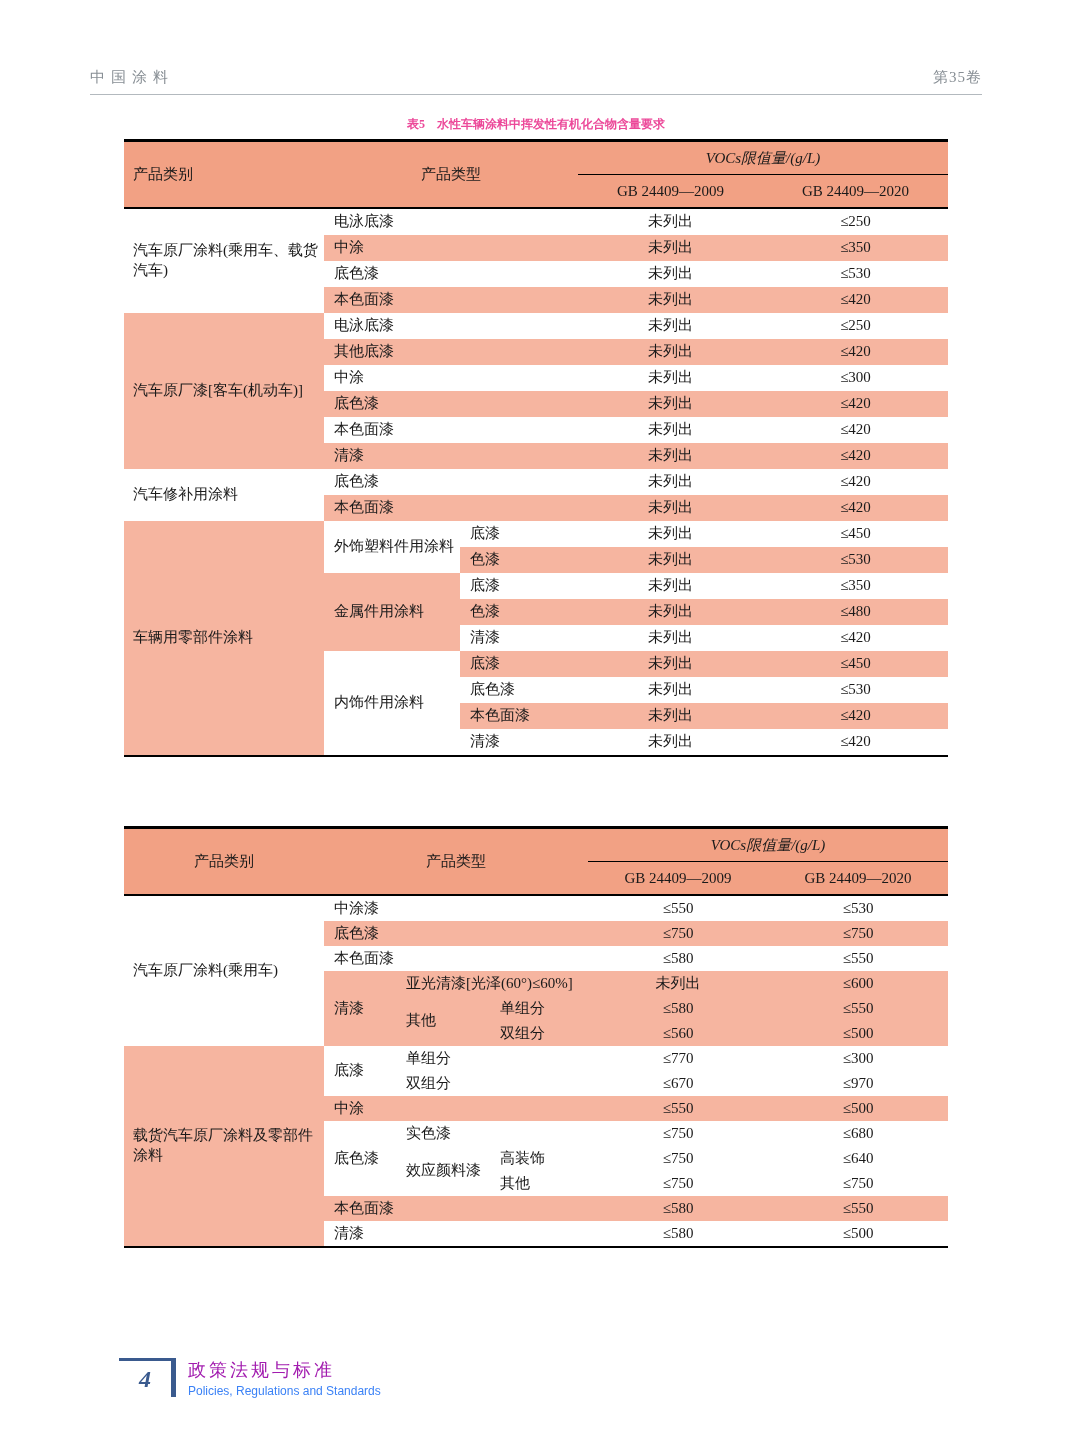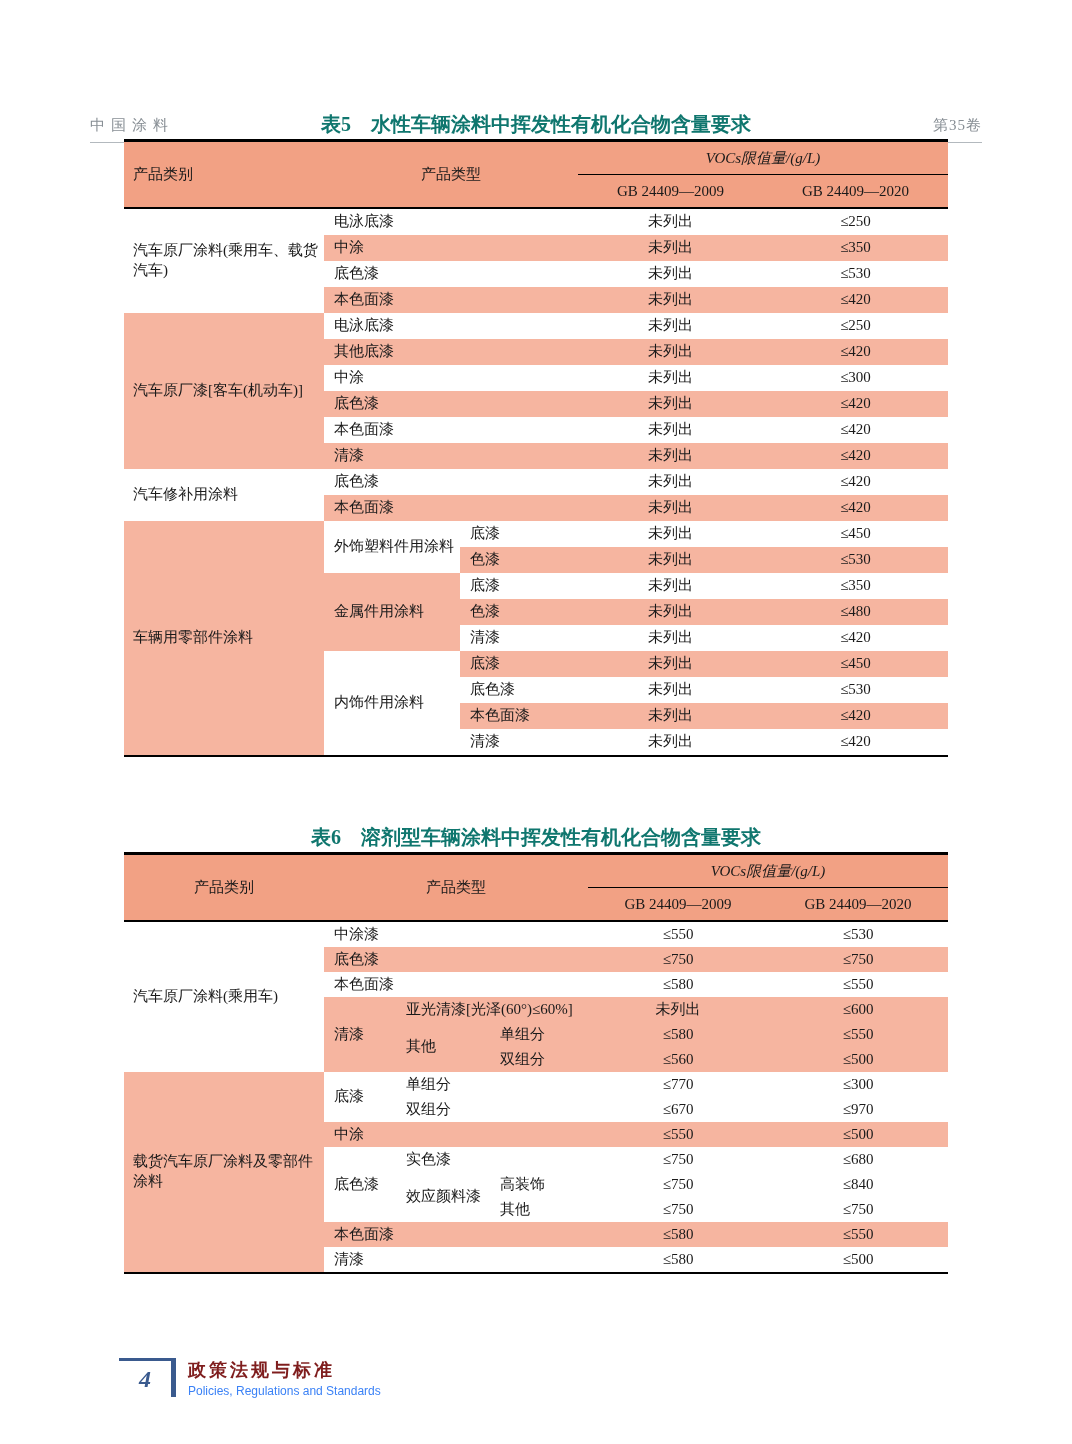--- a/index.html
+++ b/index.html
@@ -19,28 +19,28 @@
   }
   
   .page-header{
     position:absolute;left:90px;top:68px;width:892px;
     display:flex;justify-content:space-between;align-items:flex-end;
     border-bottom:1px solid #b3b9be;
     padding-bottom:7px;
     color:var(--c-gray);
     font-size:15px;
   }
-  .journal{letter-spacing:6px;margin-top:48px;}
+  .journal{letter-spacing:6px;}
   .volume{letter-spacing:1px;}
   
   .tbl-block{position:absolute;left:124px;width:824px;}
   #block5{top:113px;}
   #block6{top:826px;}
   .caption-zh{
-    text-align:center;font-weight:bold;font-size:20px;color:#0f766e;
+    text-align:center;font-weight:bold;font-size:12px;color:#ec4899;
     margin-bottom:4px;line-height:22px;white-space:pre-wrap;
   }
   .caption-en{
     text-align:center;font-weight:bold;font-size:15px;color:#000;
     margin-bottom:7px;line-height:20px;white-space:pre-wrap;
   }
   table{
     border-collapse:collapse;table-layout:fixed;width:824px;
     border-top:3px solid #000;border-bottom:2px solid #000;
     font-size:15px;
@@ -76,21 +76,21 @@
     width:52px;height:36px;
     border-top:3px solid var(--c-accent);
     border-right:5px solid var(--c-accent);
     display:flex;align-items:center;justify-content:center;
   }
   .pagenum{
     font-style:italic;font-weight:bold;font-size:24px;
     color:var(--c-accent);
   }
   .footer-text{margin-left:12px;padding-top:3px;font-family:"Liberation Sans","DejaVu Sans",sans-serif;}
-  .footer-zh{font-size:18px;color:#7f1d1d;letter-spacing:3px;line-height:1.1;font-weight:bold;}
+  .footer-zh{font-size:18px;color:#a21caf;letter-spacing:3px;line-height:1.1;}
   .footer-en{font-size:12px;color:#3b82f6;margin-top:3px;}
 </style>
 </head>
 <body>
 
 <div class="page">
 
   <header class="page-header">
     <span class="journal">中国涂料</span>
     <span class="volume">第35卷</span>
@@ -228,21 +228,20 @@
           <tr>
             <td class="k-sub bg-w">清漆</td>
             <td class="k-val bg-w">未列出</td>
             <td class="k-val bg-w">≤420</td>
           </tr>
         </tbody>
       </table>
   </section>
 
   <section class="tbl-block" id="block6">
-    <div class="caption-zh">表6　溶剂型车辆涂料中挥发性有机化合物含量要求</div>
     <table id="table6">
       <colgroup>
         <col style="width:200px">
           <col style="width:72px">
           <col style="width:94px">
           <col style="width:98px">
         <col style="width:180px">
           <col style="width:180px">
       </colgroup>
     <thead>
@@ -310,21 +309,21 @@
           <tr>
             <td class="k-type bg-w" rowspan="3">底色漆</td>
             <td class="k-sub bg-w" colspan="2">实色漆</td>
             <td class="k-val bg-w">≤750</td>
             <td class="k-val bg-w">≤680</td>
           </tr>
           <tr>
             <td class="k-sub bg-w" rowspan="2">效应颜料漆</td>
             <td class="k-sub bg-w">高装饰</td>
             <td class="k-val bg-w">≤750</td>
-            <td class="k-val bg-w">≤840</td>
+            <td class="k-val bg-w">≤640</td>
           </tr>
           <tr>
             <td class="k-sub bg-w">其他</td>
             <td class="k-val bg-w">≤750</td>
             <td class="k-val bg-w">≤750</td>
           </tr>
           <tr>
             <td class="k-type bg-s" colspan="3">本色面漆</td>
             <td class="k-val bg-s">≤580</td>
             <td class="k-val bg-s">≤550</td>

